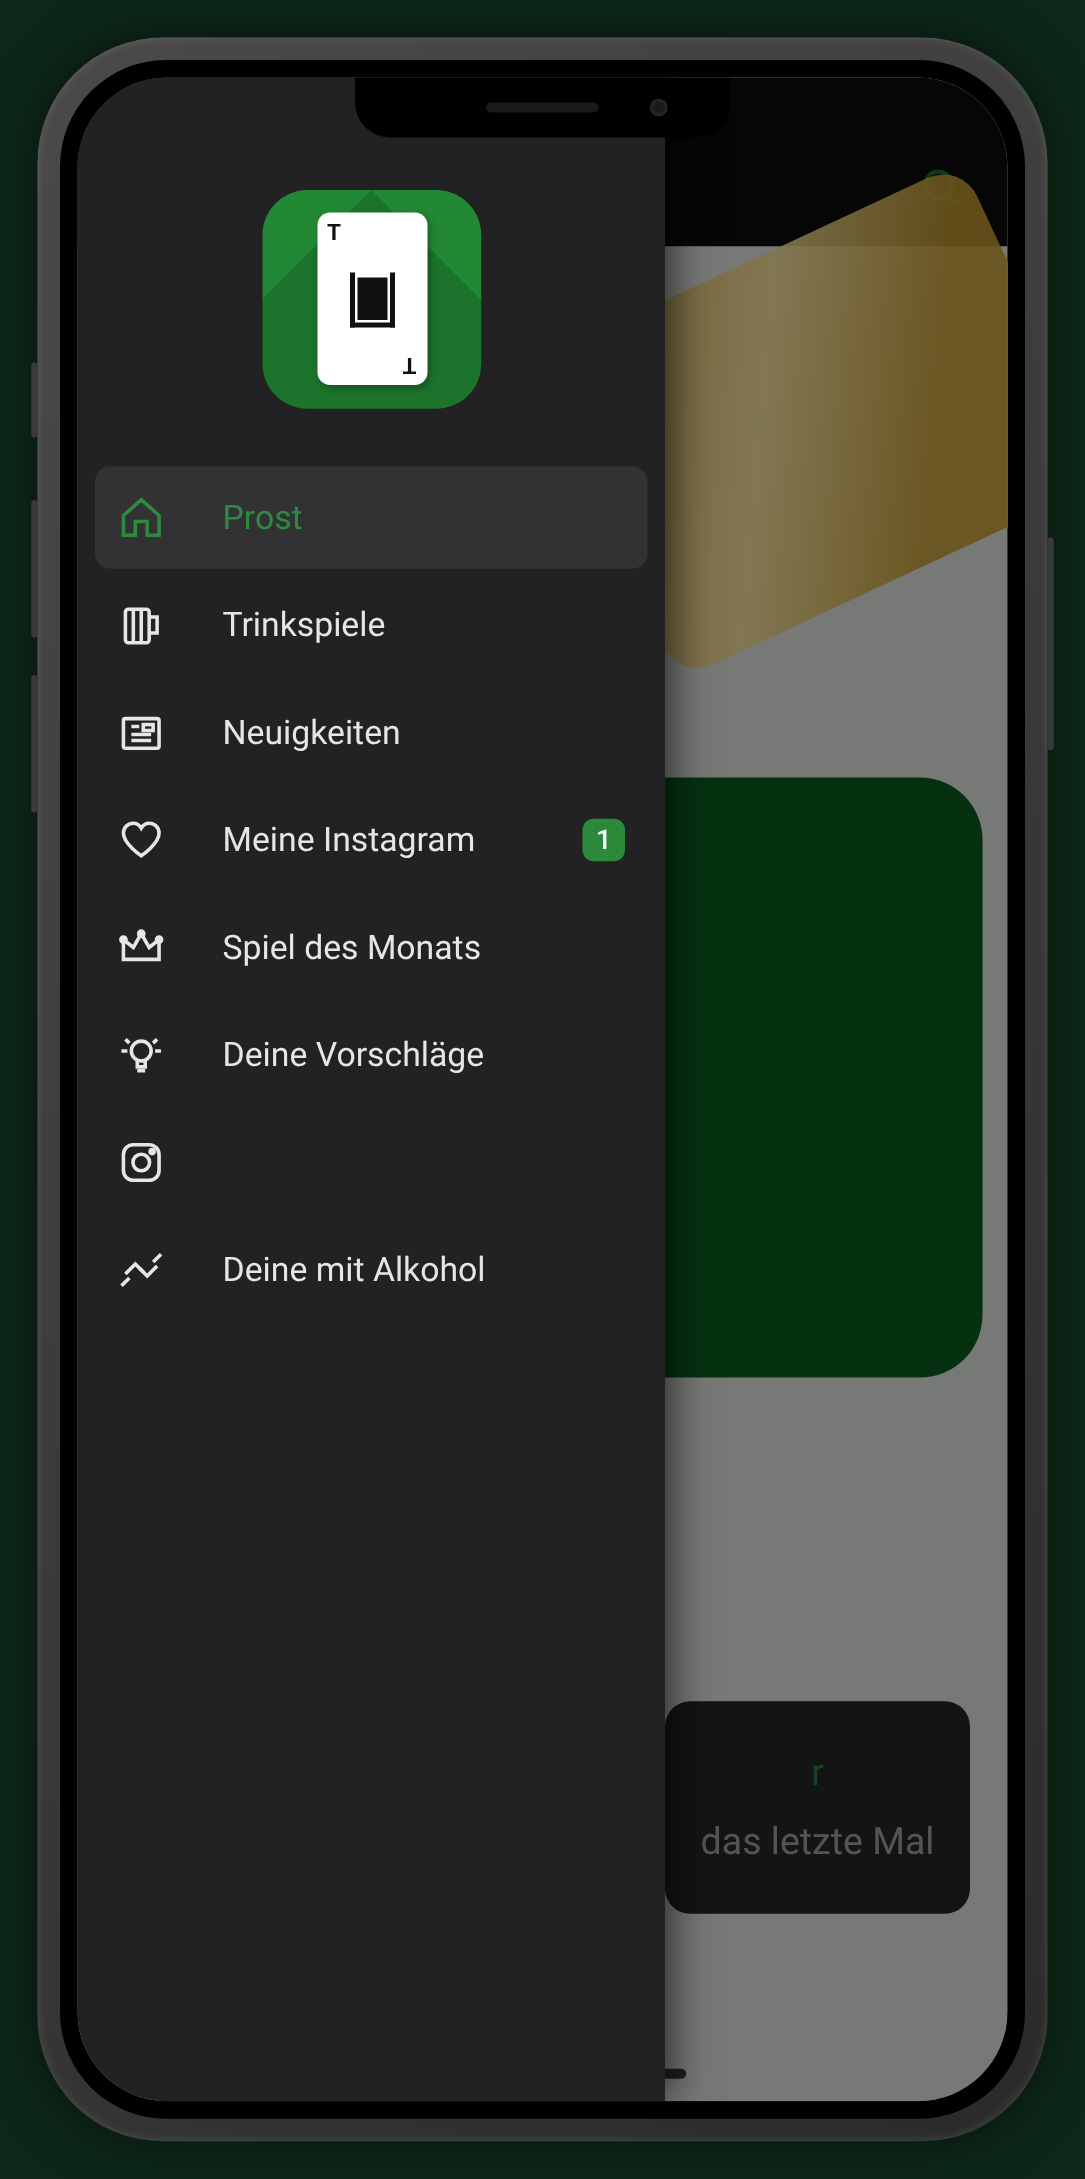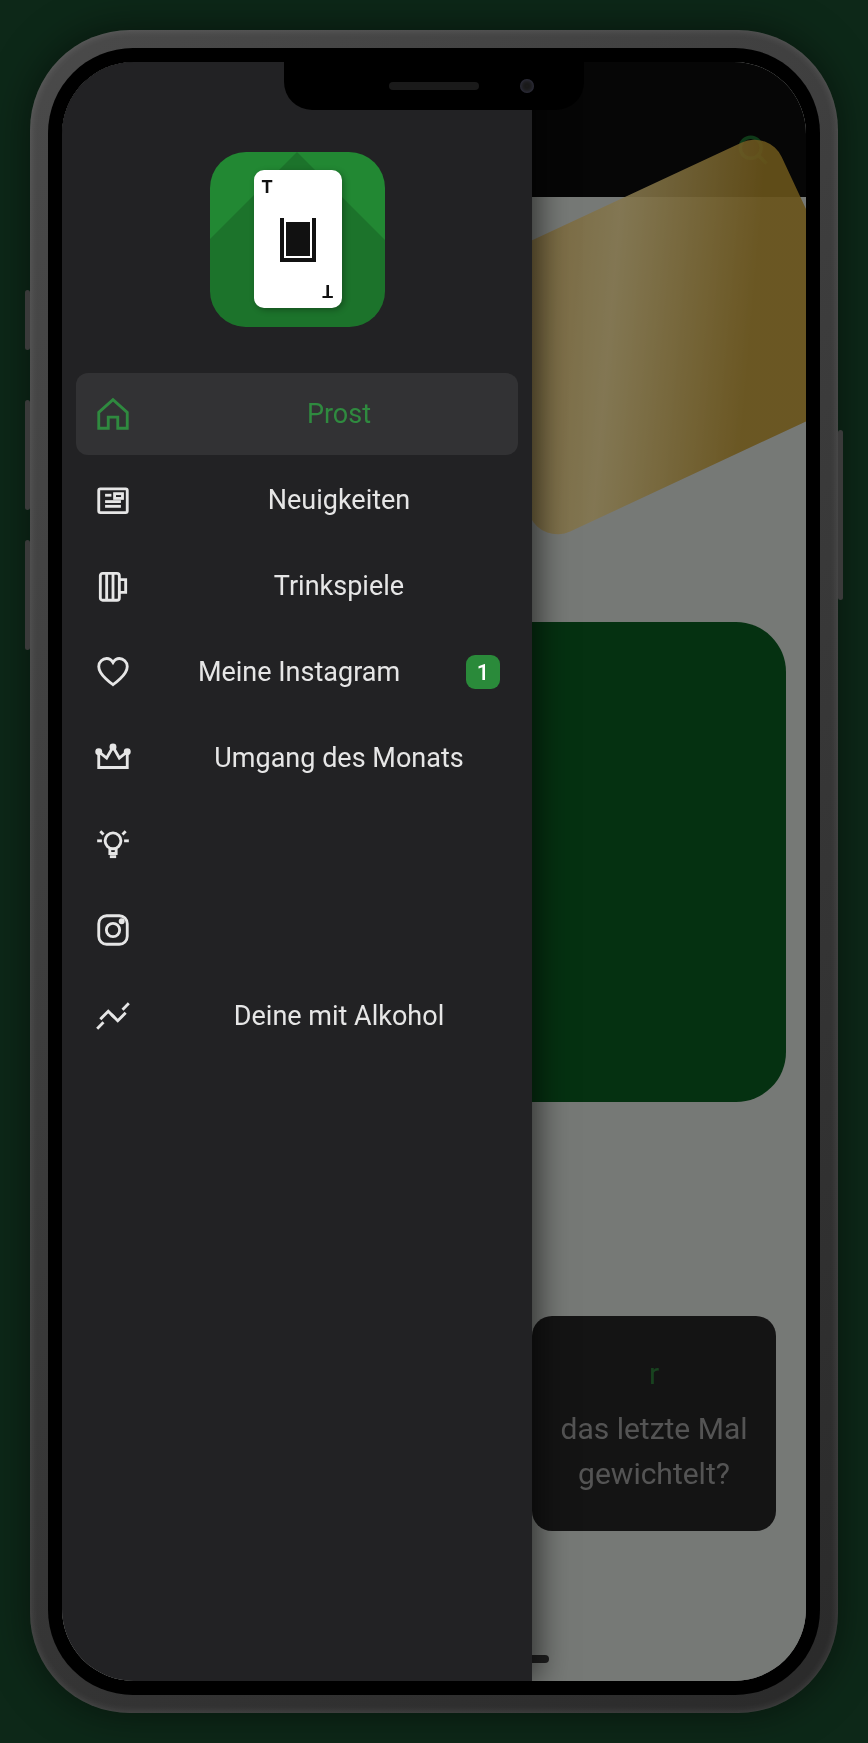--- a/index.html
+++ b/index.html
@@ -247,21 +247,21 @@
   .nav-item .icon {
     width: 38px;
     height: 38px;
     flex-shrink: 0;
     display: flex;
     align-items: center;
     justify-content: center;
     color: inherit;
   }
   .nav-item .icon svg { width: 100%; height: 100%; stroke: currentColor; fill: none; stroke-width: 1.8; }
-  .nav-item .label { flex: 1; text-align: center; }
+  .nav-item .label { flex: 1; }
   .nav-item .badge {
     background: #2a8a3a;
     color: #fff;
     min-width: 34px;
     height: 34px;
     border-radius: 9px;
     display: flex;
     align-items: center;
     justify-content: center;
     font-size: 22px;
@@ -292,21 +292,20 @@
               <circle cx="10.5" cy="10.5" r="7"></circle>
               <line x1="21" y1="21" x2="15.5" y2="15.5"></line>
             </svg>
           </span>
         </div>
         <div class="bg-bottle"></div>
         <div class="bg-card"></div>
         <div class="bg-question">
           <div class="q-title">r</div>
           <div>das letzte Mal</div>
-          <div>gewichtelt?</div>
         </div>
         <div class="bg-home-indicator"></div>
       </div>
 
       <div class="dim-overlay"></div>
 
       <div class="drawer">
         <div class="logo-wrap">
           <div class="logo">
             <div class="logo-card">
@@ -324,76 +323,77 @@
               <svg viewBox="0 0 24 24">
                   <path d="M3 11 L12 3 L21 11 V21 H15 V14 H9 V21 H3 Z"></path>
                 </svg>
             </span>
             <span class="label">Prost</span>
           </div>
 
           <div class="nav-item">
             <span class="icon">
               <svg viewBox="0 0 24 24">
+                  <rect x="4" y="4" width="12" height="17" rx="1.5"></rect>
+                  <path d="M16 8 H20 V16 H16"></path>
+                  <line x1="8" y1="4" x2="8" y2="21"></line>
+                  <line x1="12" y1="4" x2="12" y2="21"></line>
+                </svg>
+            </span>
+            <span class="label">Trinkspiele</span>
+          </div>
+
+          <div class="nav-item">
+            <span class="icon">
+              <svg viewBox="0 0 24 24">
                   <rect x="3" y="5" width="18" height="15" rx="1"></rect>
                   <line x1="7" y1="9" x2="11" y2="9"></line>
                   <line x1="7" y1="13" x2="17" y2="13"></line>
                   <line x1="7" y1="16" x2="17" y2="16"></line>
                   <rect x="13" y="8" width="5" height="3"></rect>
                 </svg>
             </span>
             <span class="label">Neuigkeiten</span>
           </div>
 
           <div class="nav-item">
             <span class="icon">
               <svg viewBox="0 0 24 24">
-                  <rect x="4" y="4" width="12" height="17" rx="1.5"></rect>
-                  <path d="M16 8 H20 V16 H16"></path>
-                  <line x1="8" y1="4" x2="8" y2="21"></line>
-                  <line x1="12" y1="4" x2="12" y2="21"></line>
-                </svg>
-            </span>
-            <span class="label">Trinkspiele</span>
-          </div>
-
-          <div class="nav-item">
-            <span class="icon">
-              <svg viewBox="0 0 24 24">
                   <path d="M12 20 C12 20 3 14 3 8.5 C3 5.5 5.5 3.5 8 3.5 C10 3.5 11.3 4.8 12 6 C12.7 4.8 14 3.5 16 3.5 C18.5 3.5 21 5.5 21 8.5 C21 14 12 20 12 20 Z"></path>
                 </svg>
             </span>
             <span class="label">Meine Instagram</span>
             <span class="badge">1</span>
           </div>
 
           <div class="nav-item">
             <span class="icon">
               <svg viewBox="0 0 24 24">
                   <path d="M3 18 L3 8 L8 12 L12 5 L16 12 L21 8 L21 18 Z"></path>
                   <circle cx="3" cy="8" r="1.3"></circle>
                   <circle cx="12" cy="5" r="1.3"></circle>
                   <circle cx="21" cy="8" r="1.3"></circle>
                 </svg>
             </span>
-            <span class="label">Umgang des Monats</span>
+            <span class="label">Spiel des Monats</span>
           </div>
 
           <div class="nav-item">
             <span class="icon">
               <svg viewBox="0 0 24 24">
                   <circle cx="12" cy="10" r="5"></circle>
                   <path d="M10 15 V18 H14 V15"></path>
                   <line x1="10" y1="20" x2="14" y2="20"></line>
                   <line x1="2" y1="10" x2="5" y2="10"></line>
                   <line x1="19" y1="10" x2="22" y2="10"></line>
                   <line x1="4" y1="4" x2="6" y2="6"></line>
                   <line x1="18" y1="6" x2="20" y2="4"></line>
                 </svg>
             </span>
+            <span class="label">Deine Vorschläge</span>
           </div>
 
           <div class="nav-item">
             <span class="icon">
               <svg viewBox="0 0 24 24">
                   <rect x="3" y="3" width="18" height="18" rx="5"></rect>
                   <circle cx="12" cy="12" r="4.2"></circle>
                   <circle cx="17.5" cy="6.5" r="1" fill="currentColor"></circle>
                 </svg>
             </span>

